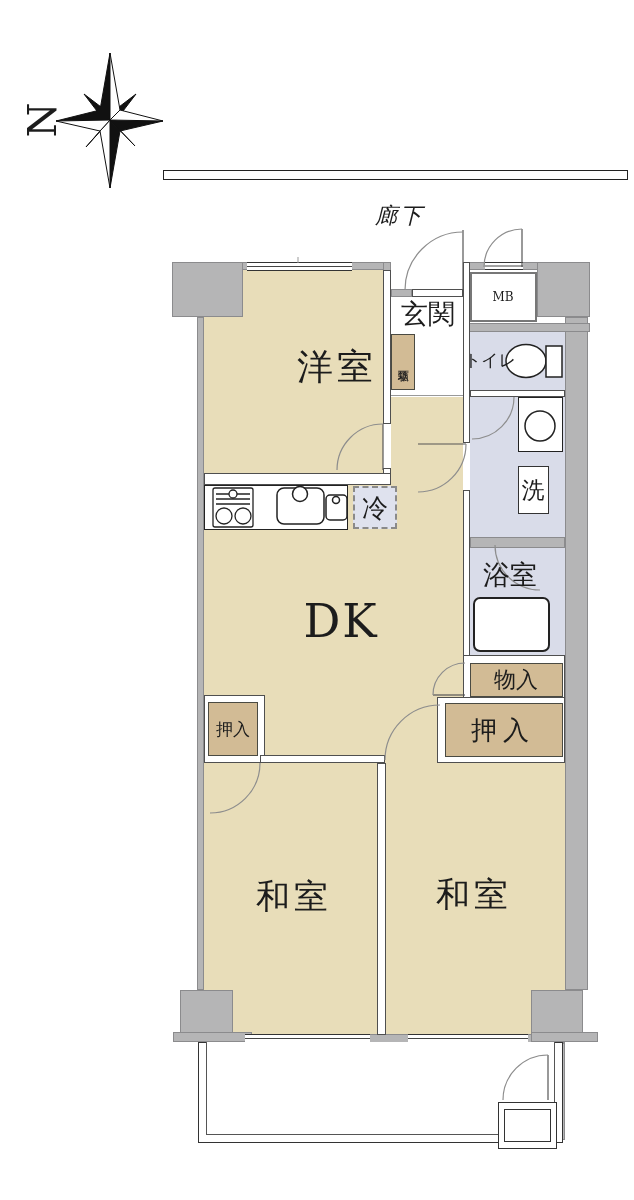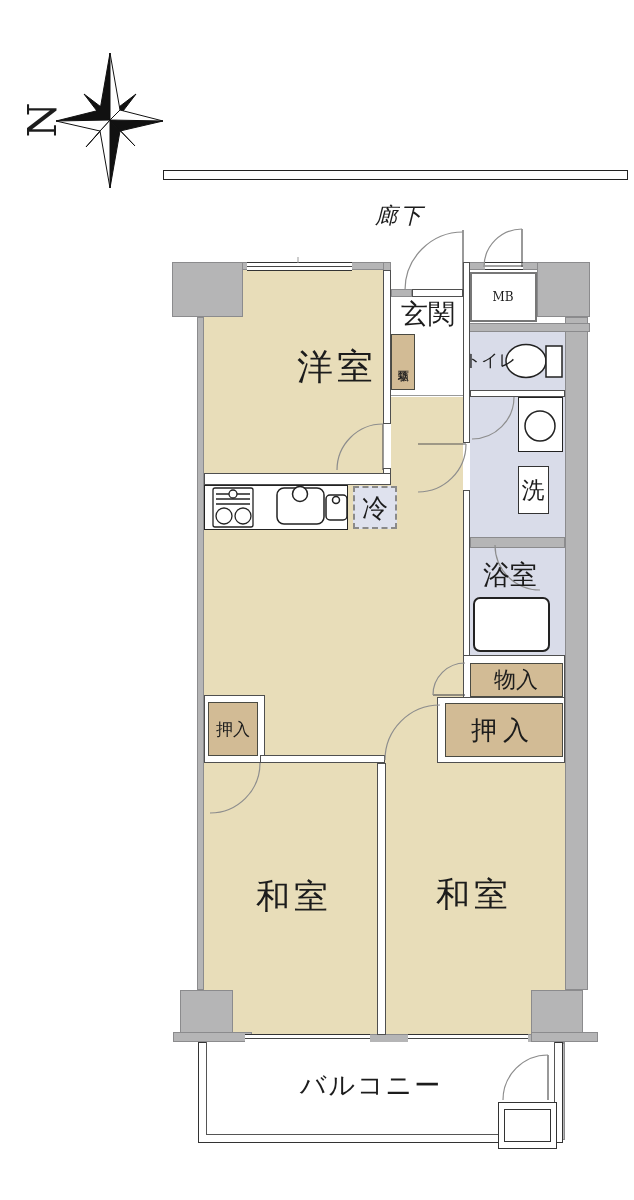--- a/index.html
+++ b/index.html
@@ -158,19 +158,19 @@
   <div class="lbl" style="left:42px;top:120px;font-size:40px;transform:translate(-50%,-50%) rotate(-90deg);">N</div>
   <div class="lbl" style="left:400px;top:216px;font-size:22px;letter-spacing:3px;font-style:italic;">廊下</div>
   <div class="lbl" style="left:428px;top:313px;font-size:27px;">玄関</div>
   <div class="lbl" style="left:503px;top:297px;font-size:12px;">MB</div>
   <div class="lbl" style="left:490px;top:360px;font-size:17px;">トイレ</div>
   <div class="lbl" style="left:403px;top:362px;font-size:11px;writing-mode:vertical-rl;">下駄箱</div>
   <div class="lbl" style="left:337px;top:367px;font-size:36px;letter-spacing:4px;">洋室</div>
   <div class="lbl" style="left:375px;top:508px;font-size:26px;">冷</div>
   <div class="lbl" style="left:533px;top:490px;font-size:23px;">洗</div>
   <div class="lbl" style="left:510px;top:574px;font-size:27px;">浴室</div>
+  <div class="lbl" style="left:341px;top:621px;font-size:46px;letter-spacing:2px;">DK</div>
   <div class="lbl" style="left:516px;top:680px;font-size:22px;">物入</div>
   <div class="lbl" style="left:503px;top:730px;font-size:26px;letter-spacing:6px;">押入</div>
   <div class="lbl" style="left:233px;top:729px;font-size:17px;">押入</div>
   <div class="lbl" style="left:294px;top:896px;font-size:34px;letter-spacing:4px;">和室</div>
   <div class="lbl" style="left:474px;top:894px;font-size:34px;letter-spacing:4px;">和室</div>
-  <div class="lbl" style="left:371px;top:1085px;font-size:26px;letter-spacing:2px;">バルコニー</div>
 </div>
 
 </body></html>

